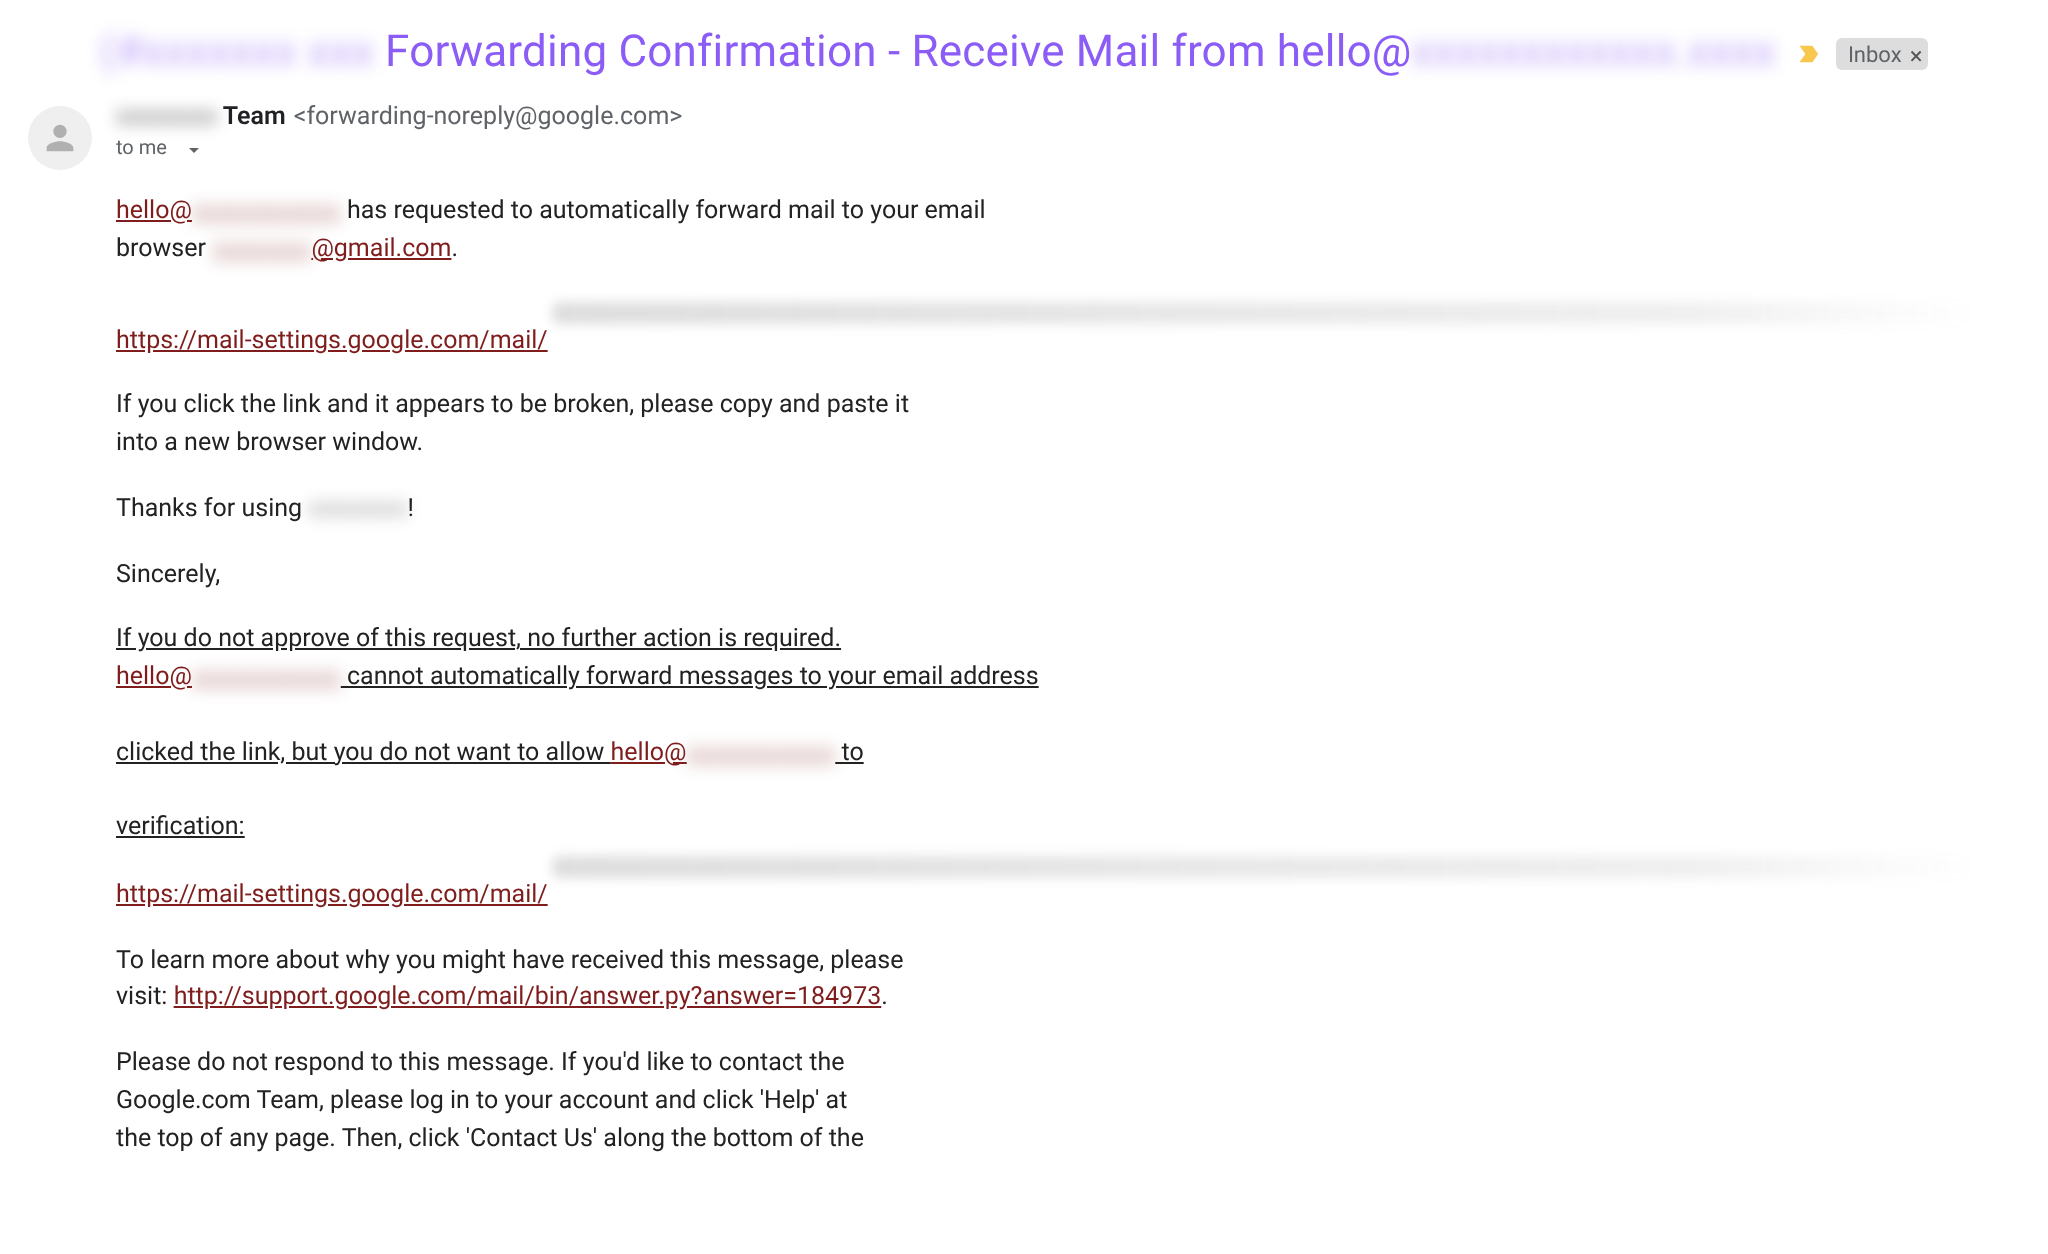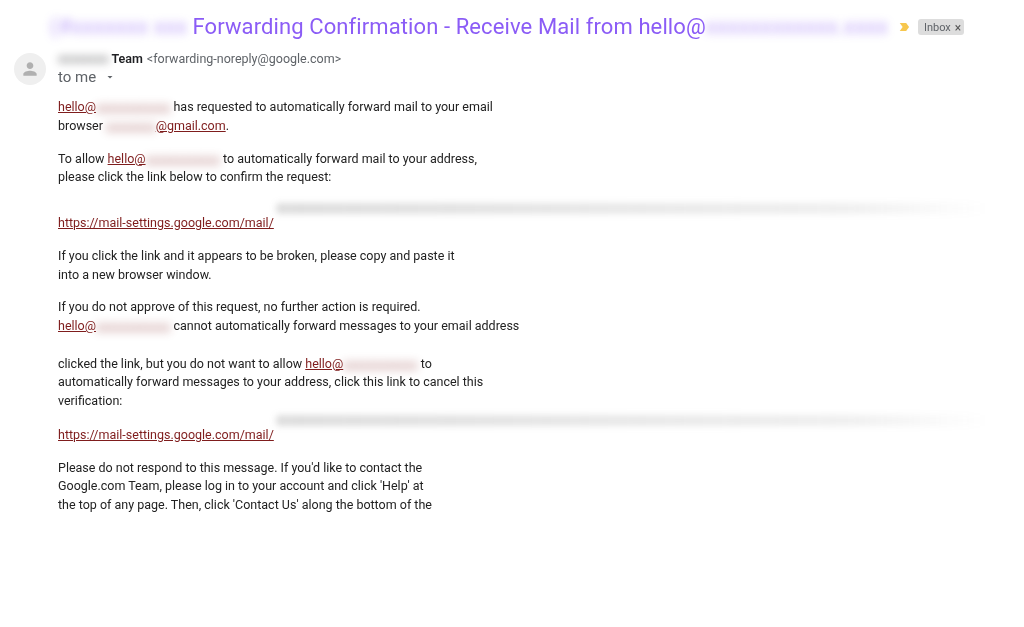--- a/index.html
+++ b/index.html
@@ -84,21 +84,21 @@
     align-items: baseline;
     gap: 4px;
     font-size: 12.5px;
     color: #5f6368;
   }
   .sender-name { color: #202124; font-weight: 600; }
   .to-line {
     display: inline-flex;
     align-items: center;
     gap: 8px;
-    font-size: 15px;
+    font-size: 10px;
     color: #5f6368;
     cursor: pointer;
     margin-top: 2px;
   }
   .to-line svg { width: 12px; height: 12px; fill: #5f6368; }
   .body {
     padding-left: 50px;
     padding-top: 10px;
     line-height: 1.5;
     max-width: 980px;
@@ -175,52 +175,56 @@
     </div>
   </div>
 
   <div class="body">
 
     <p>
       <span class="link"><span>hello@</span><span class="blur-inline">xxxxxxxxxxxx</span></span><span> has requested to automatically forward mail to your email</span><br>
       <span>browser </span><span class="link"><span class="blur-inline">xxxxxxxx</span><span>@gmail.com</span></span><span>.</span>
     </p>
 
-    <p>
-      <span>To allow </span><span class="link"><span>hello@</span><span class="blur-inline">xxxxxxxxxxxx</span></span><span> to automatically forward mail to your address,</span><br>
-      <span>please click the link below to confirm the request:</span>
-    </p>
 
     <div class="long-link-row">
       <span class="link">https://mail-settings.google.com/mail/</span>
       <span class="long-link-blur"></span>
     </div>
 
     <p>
       <span>If you click the link and it appears to be broken, please copy and paste it</span><br>
       <span>into a new browser window.</span>
     </p>
 
-
-
-
-    <p style="margin-bottom:2px;">
+    <p>
+      <span>Thanks for using </span><span class="blur-inline">xxxxxxxx</span><span>!</span>
+    </p>
+
+    <p>Sincerely,</p>
+
+
+    <p style="margin-bottom:2px;text-decoration:underline;">
       <span>If you do not approve of this request, no further action is required.</span><br>
       <span class="link"><span>hello@</span><span class="blur-inline">xxxxxxxxxxxx</span></span><span> cannot automatically forward messages to your email address</span><br>
       <br>
       <span>clicked the link, but you do not want to allow </span><span class="link"><span>hello@</span><span class="blur-inline">xxxxxxxxxxxx</span></span><span> to</span><br>
-      <span>automatically forward messages to your address, click this link to cancel this</span><br>
+      <br>
       <span>verification:</span>
     </p>
 
     <div class="long-link-row">
       <span class="link">https://mail-settings.google.com/mail/</span>
       <span class="long-link-blur"></span>
     </div>
 
+    <p>
+      <span>To learn more about why you might have received this message, please</span><br>
+      <span>visit: </span><span class="link">http://support.google.com/mail/bin/answer.py?answer=184973</span><span>.</span>
+    </p>
 
     <p>
       <span>Please do not respond to this message. If you'd like to contact the</span><br>
       <span>Google.com Team, please log in to your account and click 'Help' at</span><br>
       <span>the top of any page. Then, click 'Contact Us' along the bottom of the</span><br>
       
     </p>
 
   </div>
 

